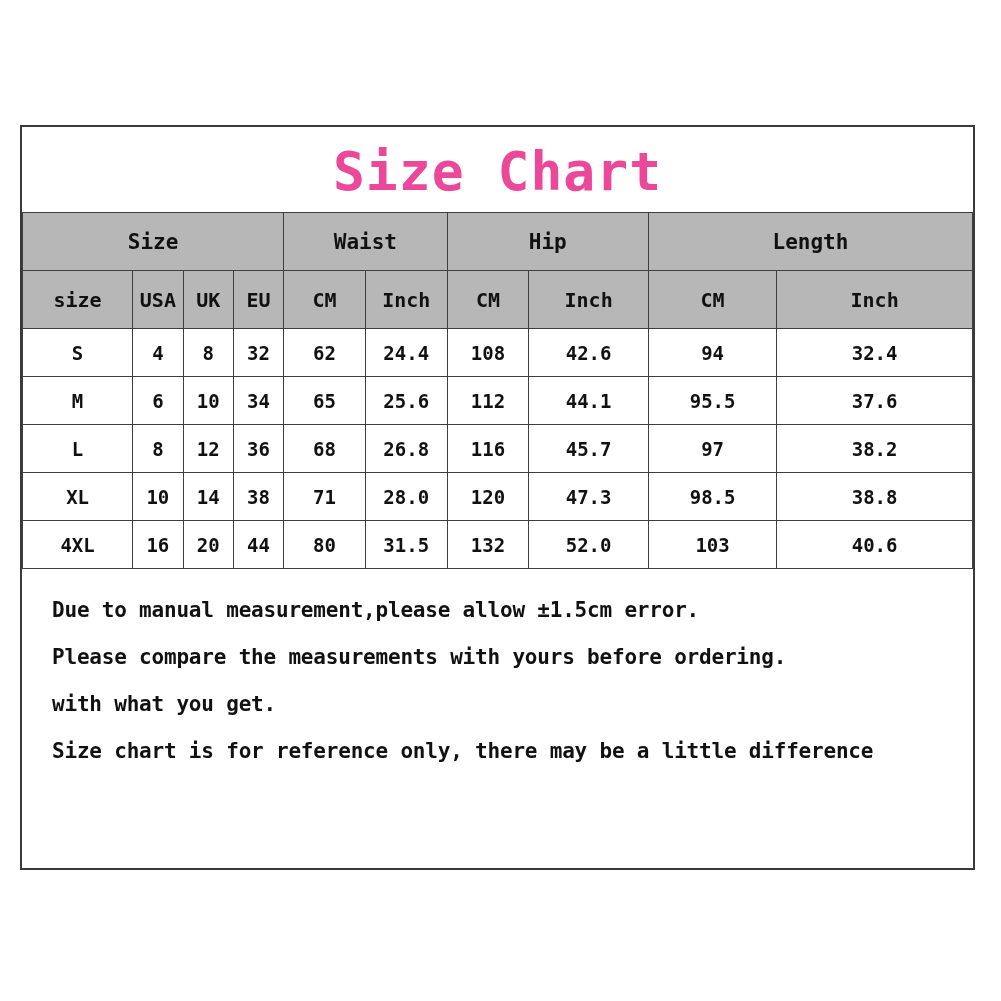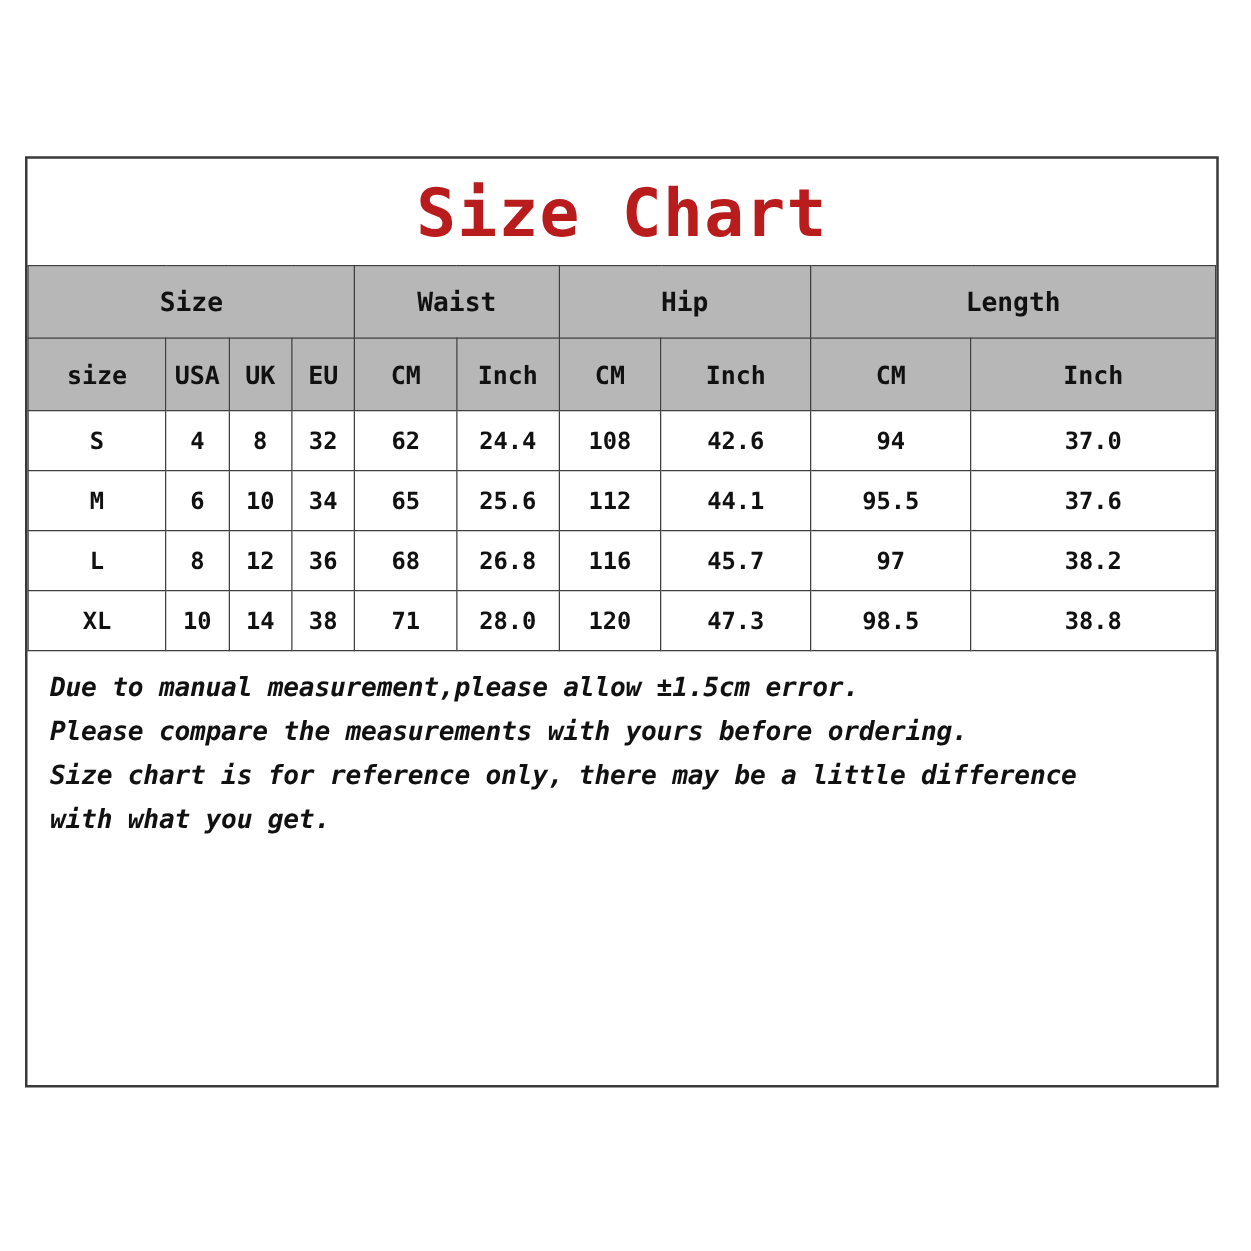--- a/index.html
+++ b/index.html
@@ -28,21 +28,21 @@
     border: 2px solid #3a3a3a;
     background: #ffffff;
     box-sizing: border-box;
   }
   .title {
     text-align: center;
     font-family: "DejaVu Sans Mono", monospace;
     font-weight: bold;
     font-size: 53px;
     letter-spacing: 1px;
-    color: #b91c1c;
+    color: #ec4899;
     line-height: 1;
     padding-top: 18px;
     padding-bottom: 14px;
   }
   table.size-table {
     border-collapse: collapse;
     width: 100%;
     table-layout: fixed;
   }
   table.size-table td, table.size-table th {
@@ -73,22 +73,21 @@
   .notes {
     padding: 10px 14px 0 14px;
     font-family: "DejaVu Sans Mono", monospace;
     font-size: 21px;
     font-weight: bold;
     color: #111111;
     line-height: 1.48;
     letter-spacing: -0.2px;
   }
   .notes p {
-    margin: 4px;
-    font-style: italic;
+    margin: 16px;
   }
 </style>
 </head>
 <body>
 
 <div class="page">
   <div class="chart-frame">
 
     <div class="title">Size Chart</div>
 
@@ -128,21 +127,21 @@
         <tr class="data-row">
           <td>S</td>
           <td>4</td>
           <td>8</td>
           <td>32</td>
           <td>62</td>
           <td>24.4</td>
           <td>108</td>
           <td>42.6</td>
           <td>94</td>
-          <td>37.0</td>
+          <td>32.4</td>
         </tr>
 
         <tr class="data-row">
           <td>M</td>
           <td>6</td>
           <td>10</td>
           <td>34</td>
           <td>65</td>
           <td>25.6</td>
           <td>112</td>
@@ -172,25 +171,37 @@
           <td>71</td>
           <td>28.0</td>
           <td>120</td>
           <td>47.3</td>
           <td>98.5</td>
           <td>38.8</td>
         </tr>
 
 
 
+        <tr class="data-row">
+          <td>4XL</td>
+          <td>16</td>
+          <td>20</td>
+          <td>44</td>
+          <td>80</td>
+          <td>31.5</td>
+          <td>132</td>
+          <td>52.0</td>
+          <td>103</td>
+          <td>40.6</td>
+        </tr>
 
       </tbody>
     </table>
 
     <div class="notes">
       <p>Due to manual measurement,please allow ±1.5cm error.</p>
       <p>Please compare the measurements with yours before ordering.</p>
+      <p>with what you get.</p>
       <p>Size chart is for reference only, there may be a little difference</p>
-      <p>with what you get.</p>
     </div>
 
   </div>
 </div>
 
 </body></html>

